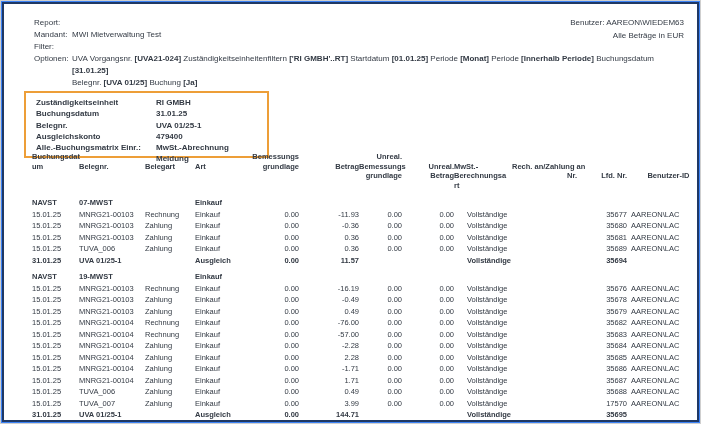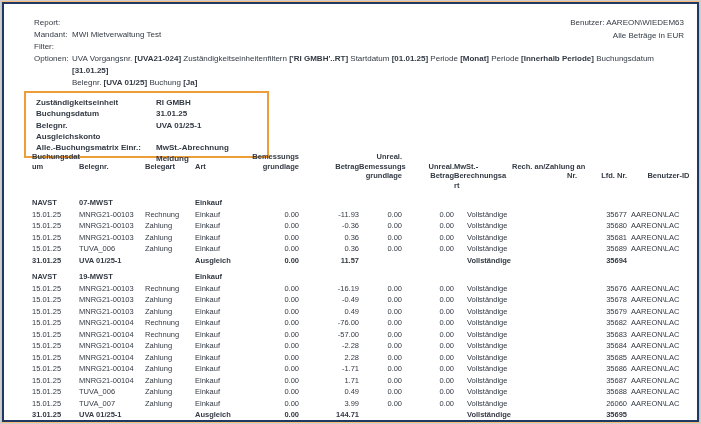--- a/index.html
+++ b/index.html
@@ -3,21 +3,21 @@
 <meta charset="utf-8">
 <style>
   * { box-sizing: border-box; }
   html,body { margin:0; padding:0; background:#ffffff; }
   body { font-family:"Liberation Sans", sans-serif; }
 
   .frame {
     width:701px; height:424px;
     border:1px solid #cfcfcf;
     padding:1px;
-    background:#fdba74;
+    background:#3b82f6;
   }
   .page {
     position:relative;
     width:100%; height:100%;
     border:2px solid var(--page-border, #1F3864);
     background:#fff;
     color:var(--text, #333A44);
     overflow:hidden;
   }
 
@@ -104,20 +104,21 @@
         <div class="ib-row">
           <span>Buchungsdatum</span>
           <span>31.01.25</span>
         </div>
         <div class="ib-row">
           <span>Belegnr.</span>
           <span>UVA 01/25-1</span>
         </div>
         <div class="ib-row">
           <span>Ausgleichskonto</span>
+          <span>479400</span>
         </div>
         <div class="ib-row">
           <span>Alle.-Buchungsmatrix Einr.:</span>
           <span>MwSt.-Abrechnung Meldung</span>
         </div>
       </div>
 
     <div class="rtable">
       <div class="thead" id="thead">
           <div class="th al hl1">Buchungsdat
@@ -387,21 +388,21 @@
               <div class="td al">15.01.25</div>
               <div class="td al">TUVA_007</div>
               <div class="td al">Zahlung</div>
               <div class="td al">Einkauf</div>
               <div class="td ar">0.00</div>
               <div class="td ar">3.99</div>
               <div class="td ar">0.00</div>
               <div class="td ar">0.00</div>
               <div class="td al pad5">Vollständige</div>
               <div class="td ar"></div>
-              <div class="td ar">26060</div>
+              <div class="td ar">17570</div>
               <div class="td al pad4">AAREON\LAC</div>
             </div>
             <div class="trow b">
               <div class="td al">31.01.25</div>
               <div class="td al">UVA 01/25-1</div>
               <div class="td al"></div>
               <div class="td al">Ausgleich</div>
               <div class="td ar">0.00</div>
               <div class="td ar">144.71</div>
               <div class="td ar"></div>

